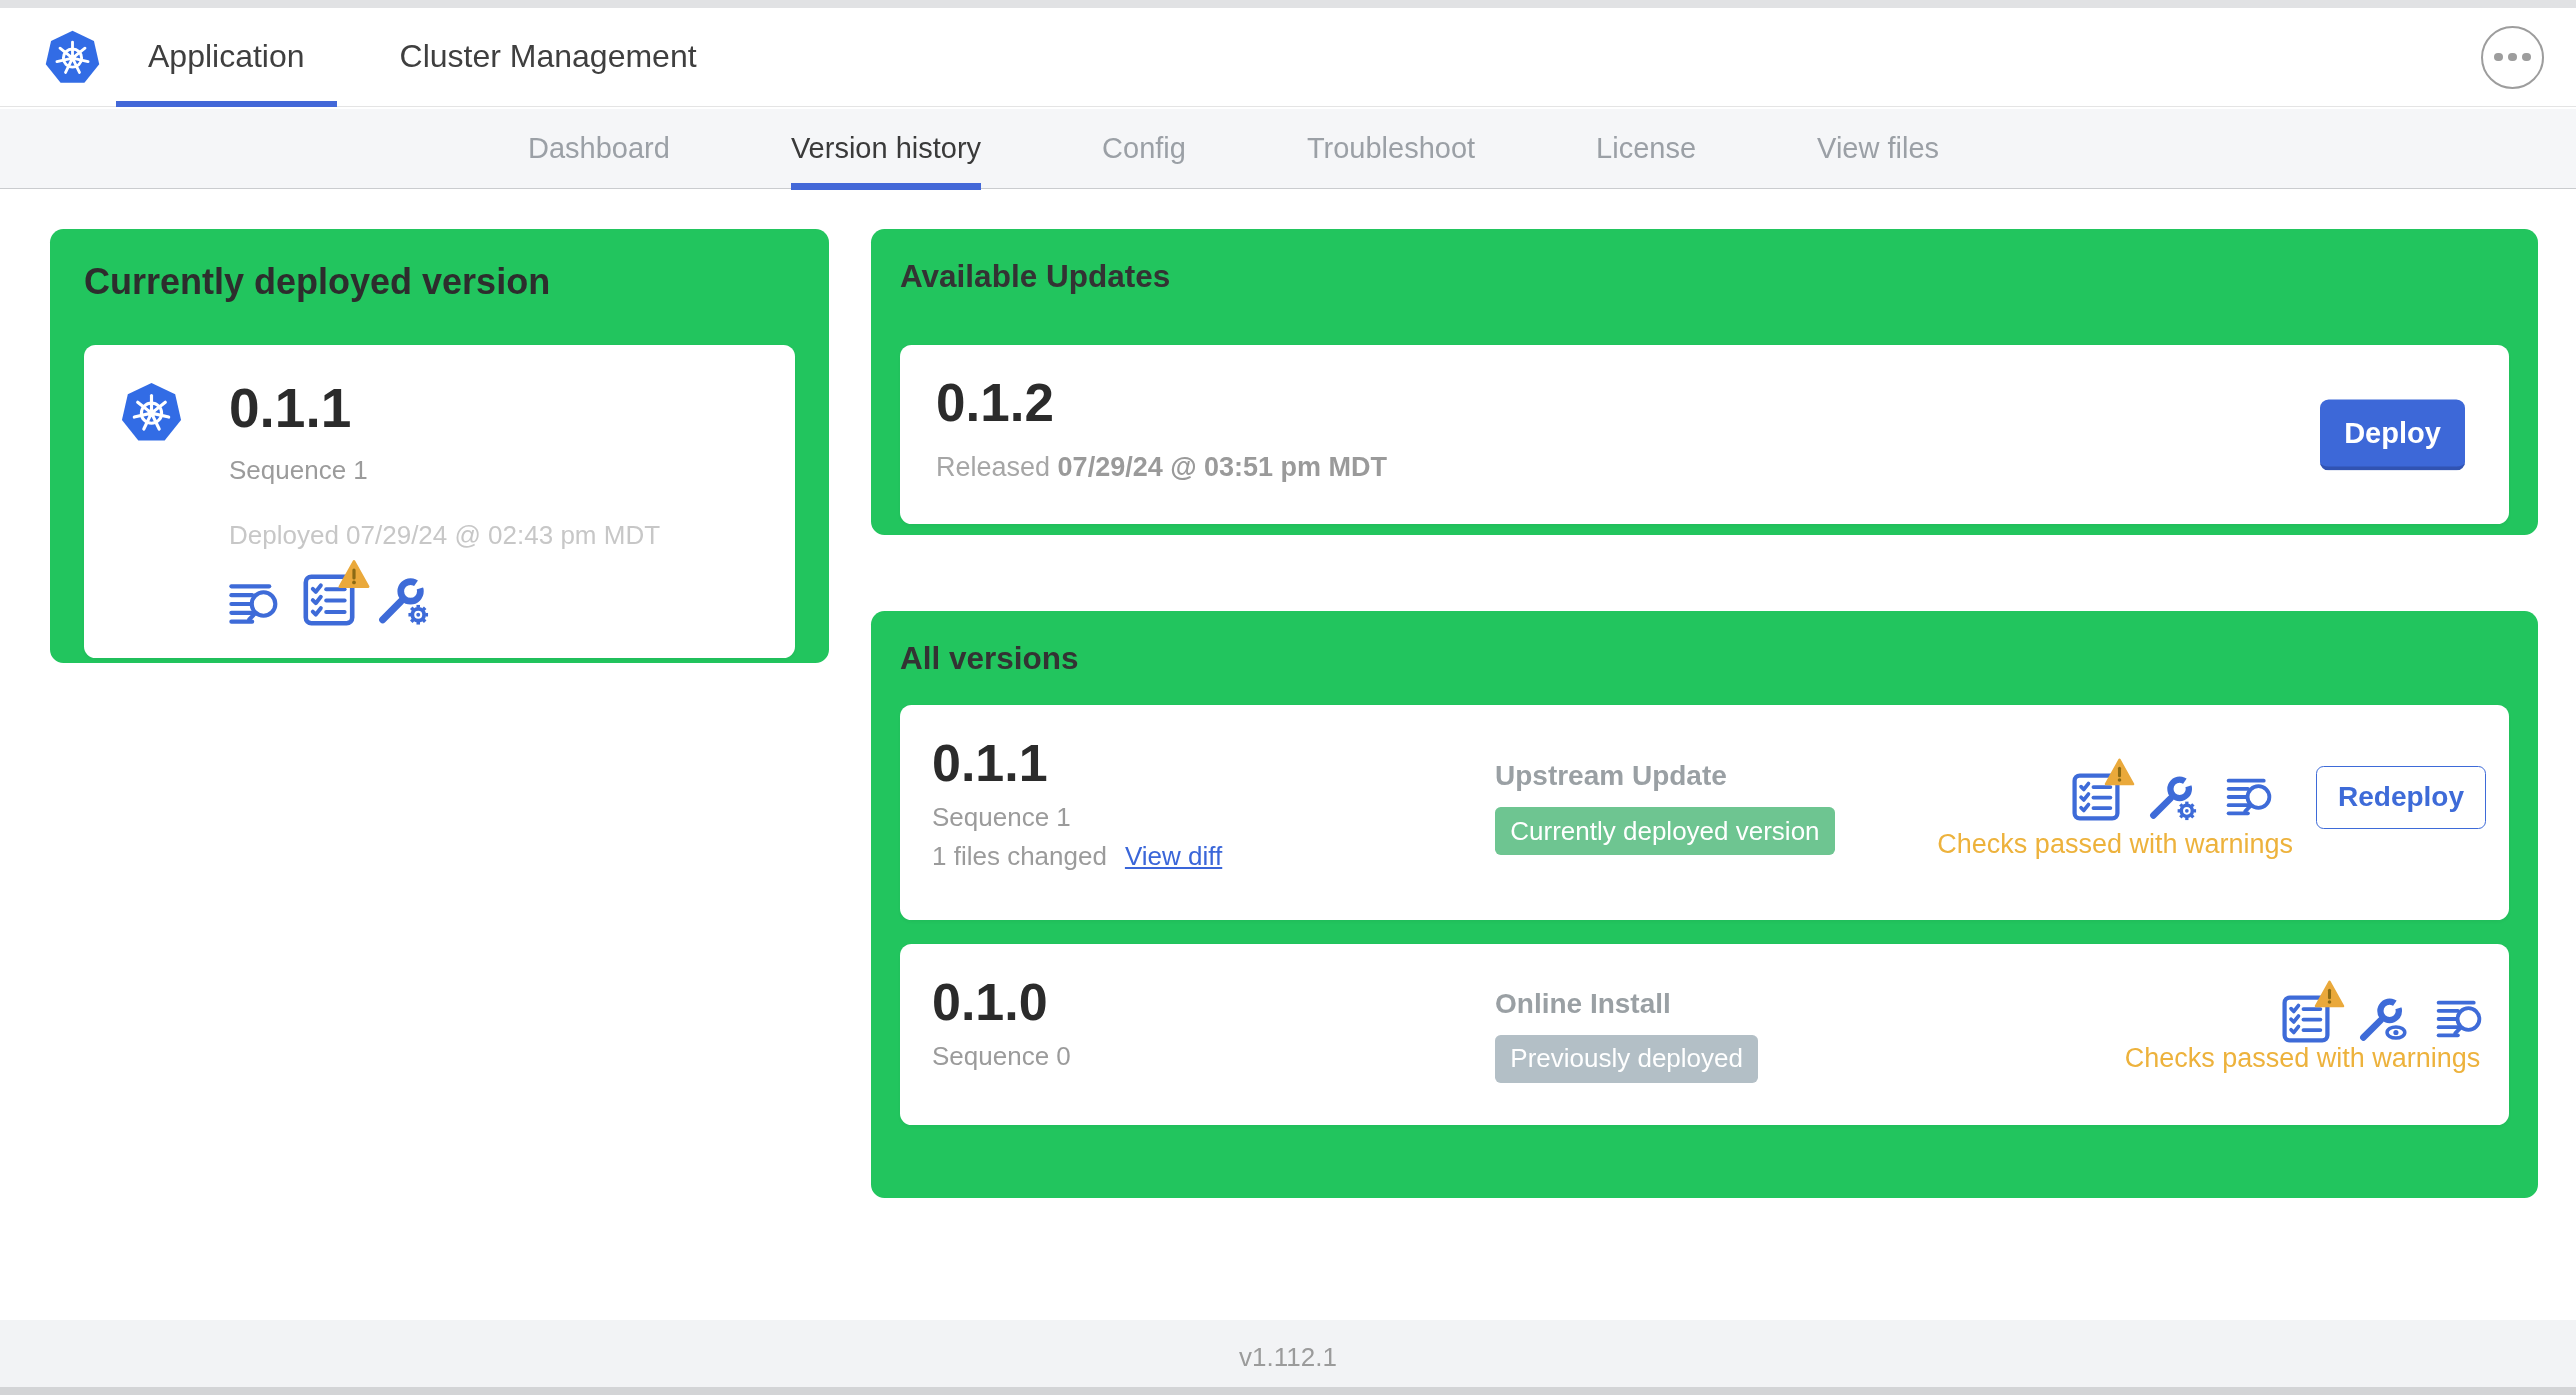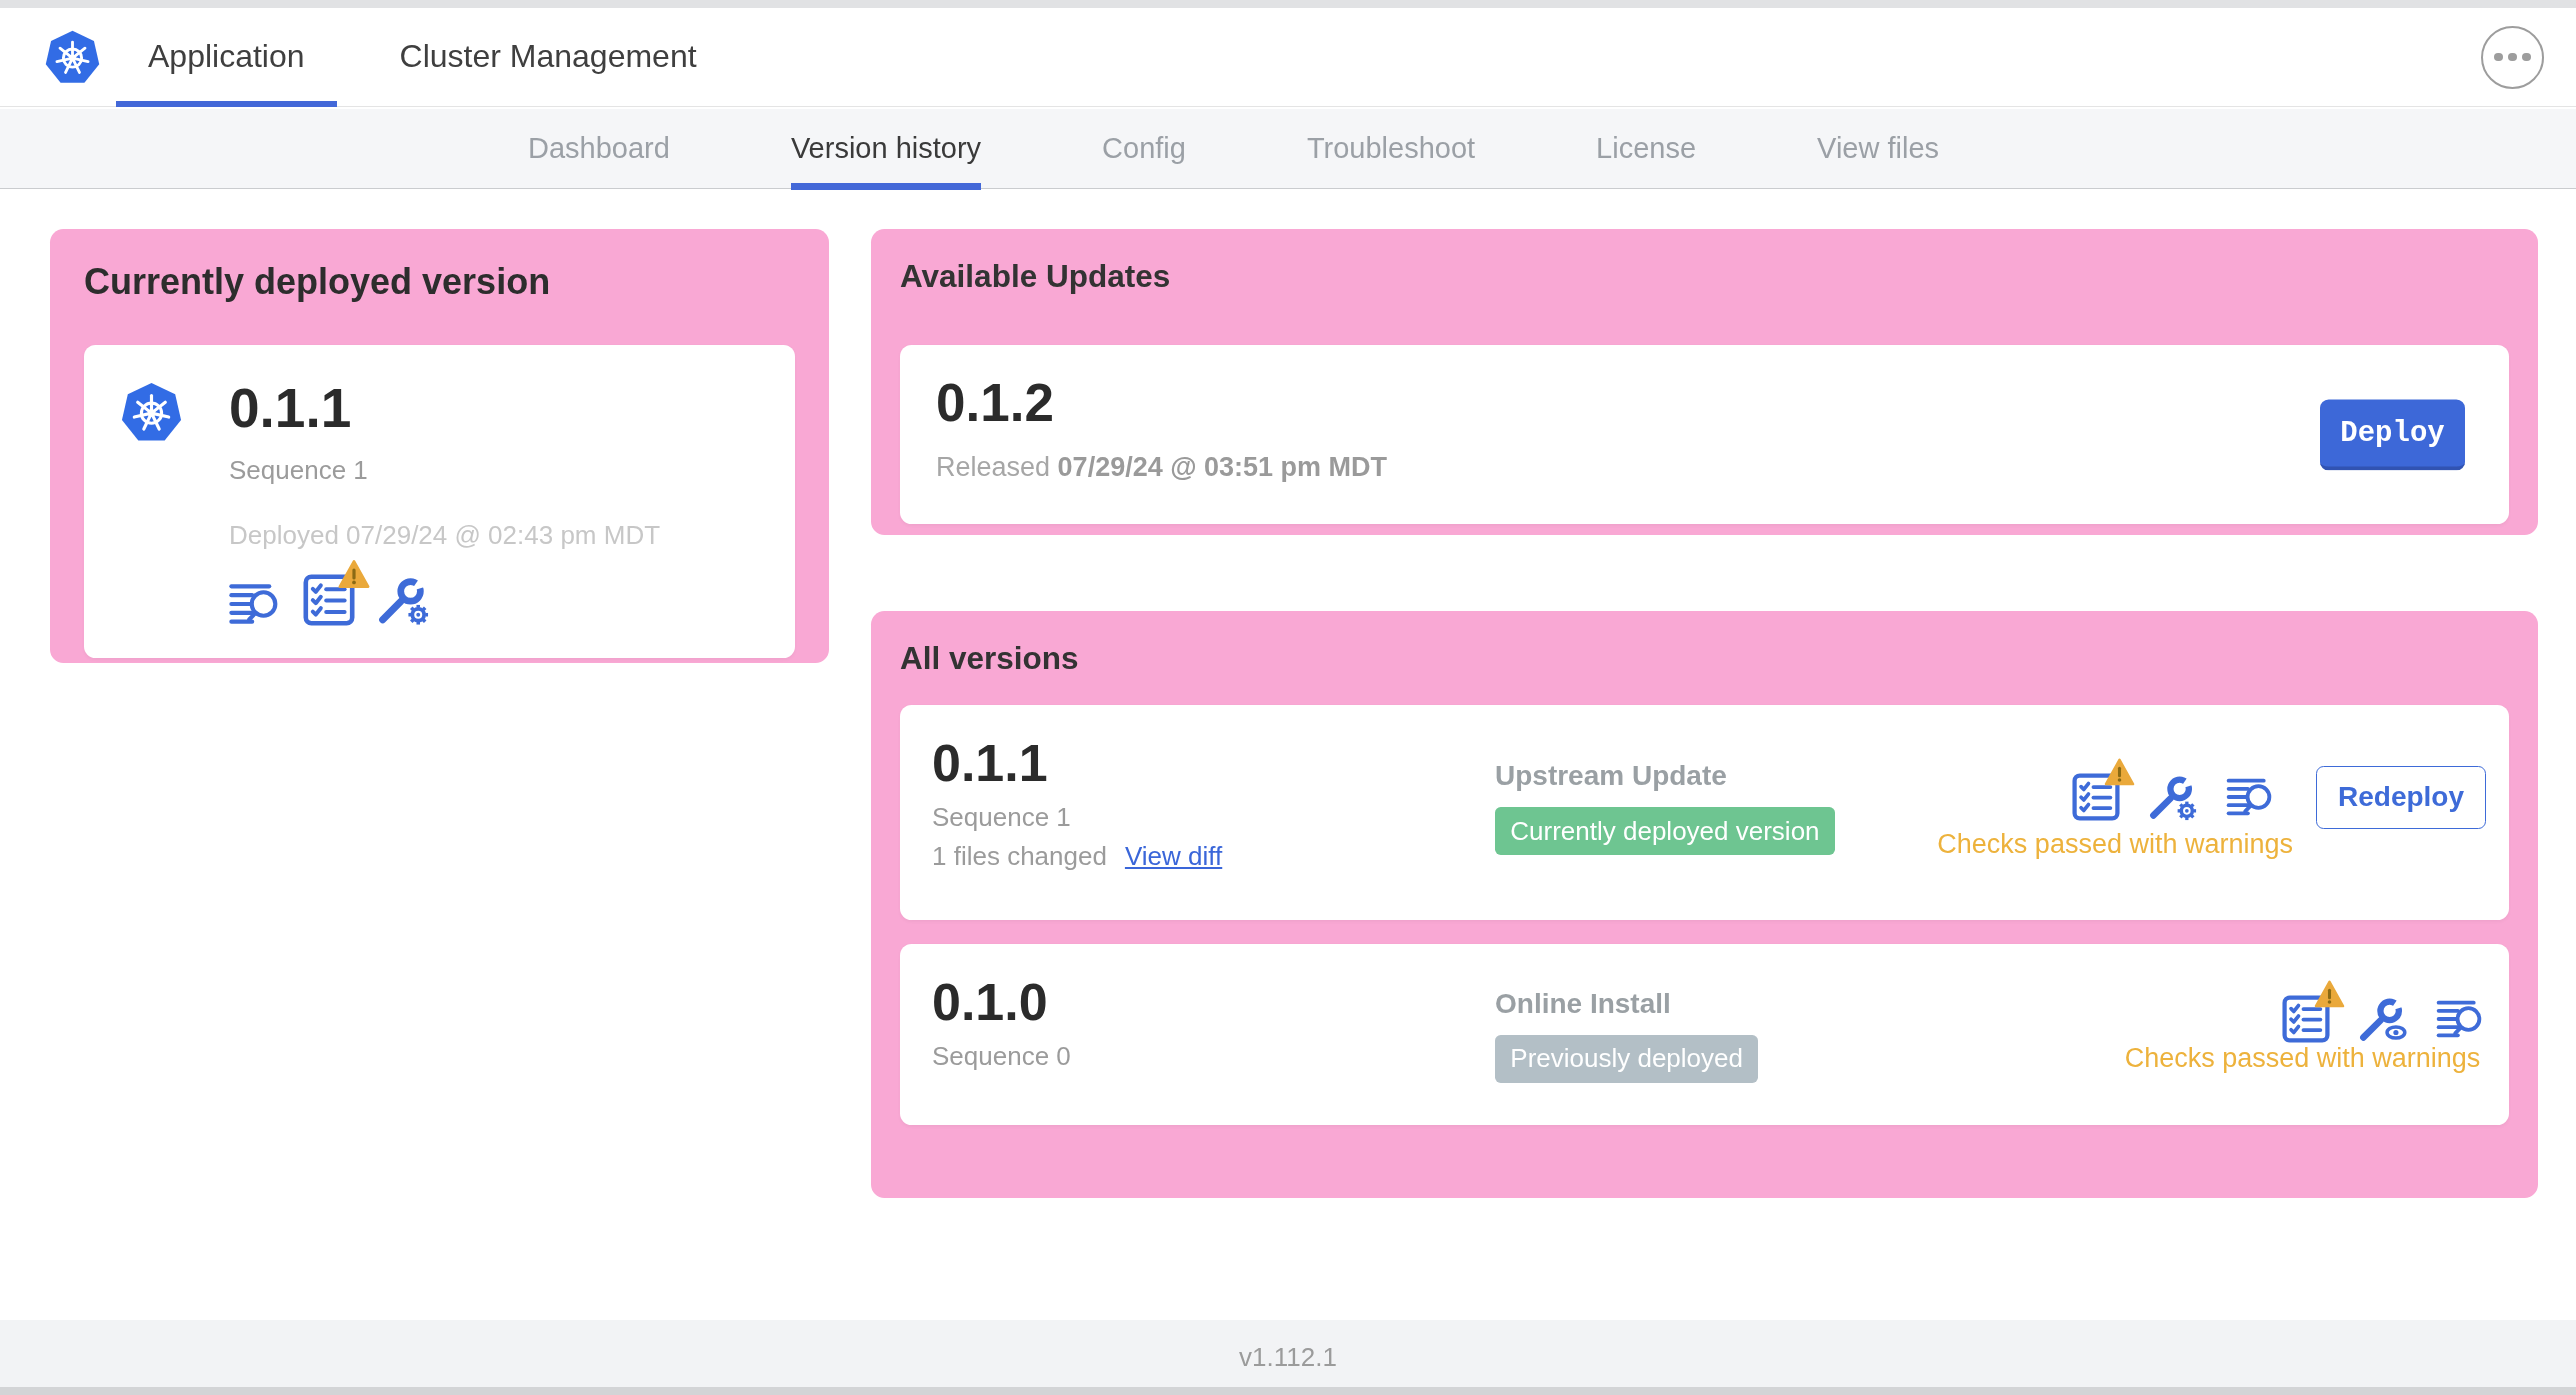--- a/index.html
+++ b/index.html
@@ -27,21 +27,21 @@
   
   .subnav { position:absolute; top:109px; left:0; right:0; height:80px; background:#f5f6f8;
             border-bottom:1.9px solid #cacccf; display:flex; padding-left:496px; gap:57px; }
   .subnav-tab { position:relative; display:flex; align-items:center; padding:0 32px;
             font-size:29px; color:#9ba0a6; cursor:pointer; }
   .subnav-tab.active { color:#3a3a3a; font-weight:500; }
   .subnav-tab.active::after { content:""; position:absolute; left:32px; right:32px; bottom:-1.9px;
             height:6.7px; background:#4368d8; }
 
   
-  .section { position:absolute; background:#f9a8d4; border-radius:13.4px; }
+  .section { position:absolute; background:#22c55e; border-radius:13.4px; }
   .section-current  { left:50px;  top:229px; width:779px;  height:434px; padding:32px 34px; }
   .section-updates  { left:871px; top:229px; width:1667px; height:306px; padding:29px; }
   .section-versions { left:871px; top:611px; width:1667px; height:587px; padding:29px; }
 
   .section-title-lg { font-size:36px; font-weight:700; color:#2d2d2d; }
   .section-title    { font-size:31.5px; font-weight:600; color:#333;   }
 
   .inner-card { background:#fff; border-radius:11.5px; box-shadow:0 1.9px 3.8px rgba(0,0,0,.04); }
 
   
@@ -56,21 +56,21 @@
 
   
   .inner-updates { margin-top:50px; position:relative; padding:31px 36px; height:179px; }
   .ver-num { font-size:53px; font-weight:700; color:#2b2b2b; line-height:1; }
   .released { margin-top:23px; font-size:27px; color:#a6a6a6; }
   .released .date { font-weight:700; color:#9a9a9a; }
   .deploy-btn { position:absolute; right:44px; top:50%; transform:translateY(-50%);
                 width:145px; height:71px; background:#3d68d8; border:none;
                 border-bottom:4.8px solid #3153b2; border-radius:8.6px;
                 color:#fff; font-size:29px; font-weight:700; cursor:pointer;
-                font-family:Liberation Mono, monospace; }
+                font-family:Liberation Sans, sans-serif; }
 
   
   .versions-head { display:flex; align-items:flex-end; justify-content:space-between; }
   .rpp { display:flex; align-items:center; gap:15.3px; font-size:27px; color:#3f3f3f; }
   .rpp-select { width:94px; height:63px; background:#fff; border:1.9px solid #c9ccd0;
                 border-radius:9.5px; display:flex; align-items:center; justify-content:space-between;
                 padding:0 13.4px 0 15.3px; font-size:29px; color:#2f2f2f; cursor:pointer; }
 
   .vrows { margin-top:28px; display:flex; flex-direction:column; gap:24px; }
   .vrow { display:flex; padding:32px 23px 32px 32px; }

